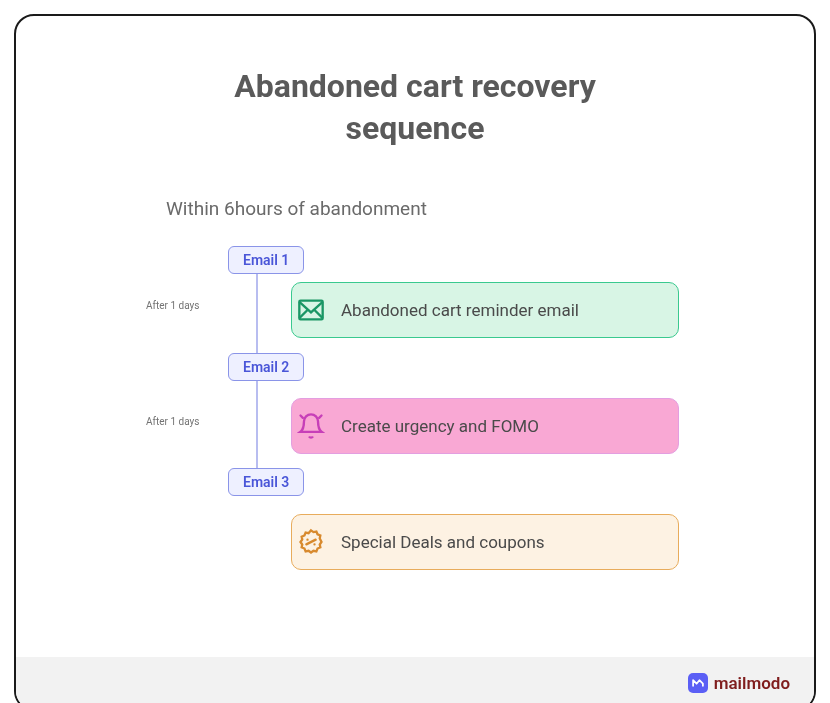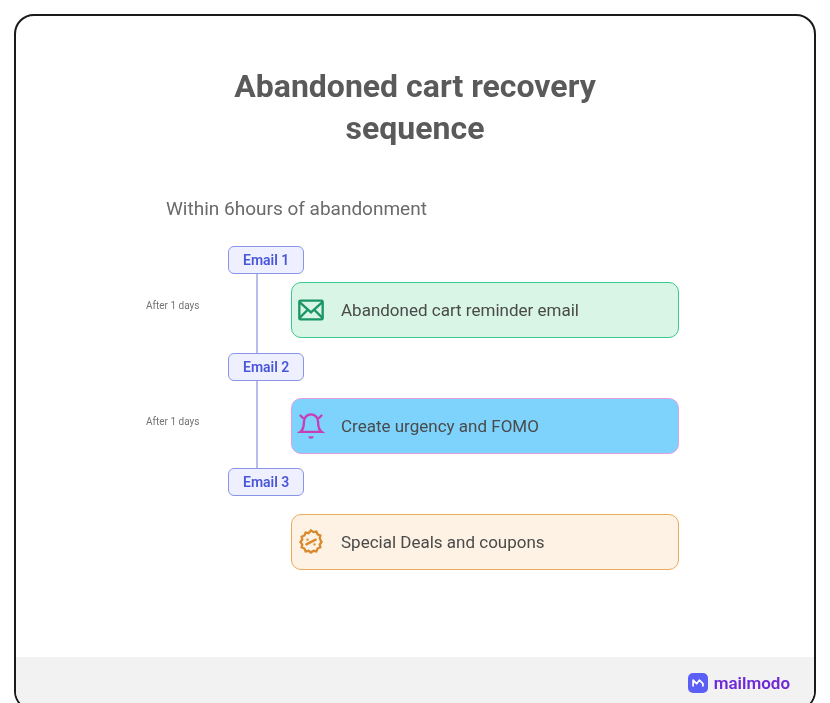--- a/index.html
+++ b/index.html
@@ -86,21 +86,21 @@
       padding: 0 5px;
       gap: 16px;
     }
     .step1 {
       top: 44px;
       background: #d8f5e5;
       border: 1.5px solid #3ac98f;
     }
     .step2 {
       top: 160px;
-      background: #7dd3fc;
+      background: #f9a8d4;
       border: 1.5px solid #e39ee0;
     }
     .step3 {
       top: 276px;
       background: #fdf2e3;
       border: 1.5px solid #e8ac5c;
     }
     .step-text {
       font-size: 17px;
       color: #4a4a4a;
@@ -133,21 +133,21 @@
       height: 20px;
       background: #5b5ff5;
       border-radius: 5px;
       display: flex;
       align-items: center;
       justify-content: center;
     }
     .brand-text {
       font-size: 17px;
       font-weight: 600;
-      color: #6d28d9;
+      color: #7f1d1d;
     }
   </style>
 </head>
 <body>
 
 <div class="card">
   <h1 class="title">
     <span>Abandoned cart recovery</span><br>
     <span>sequence</span>
   </h1>

